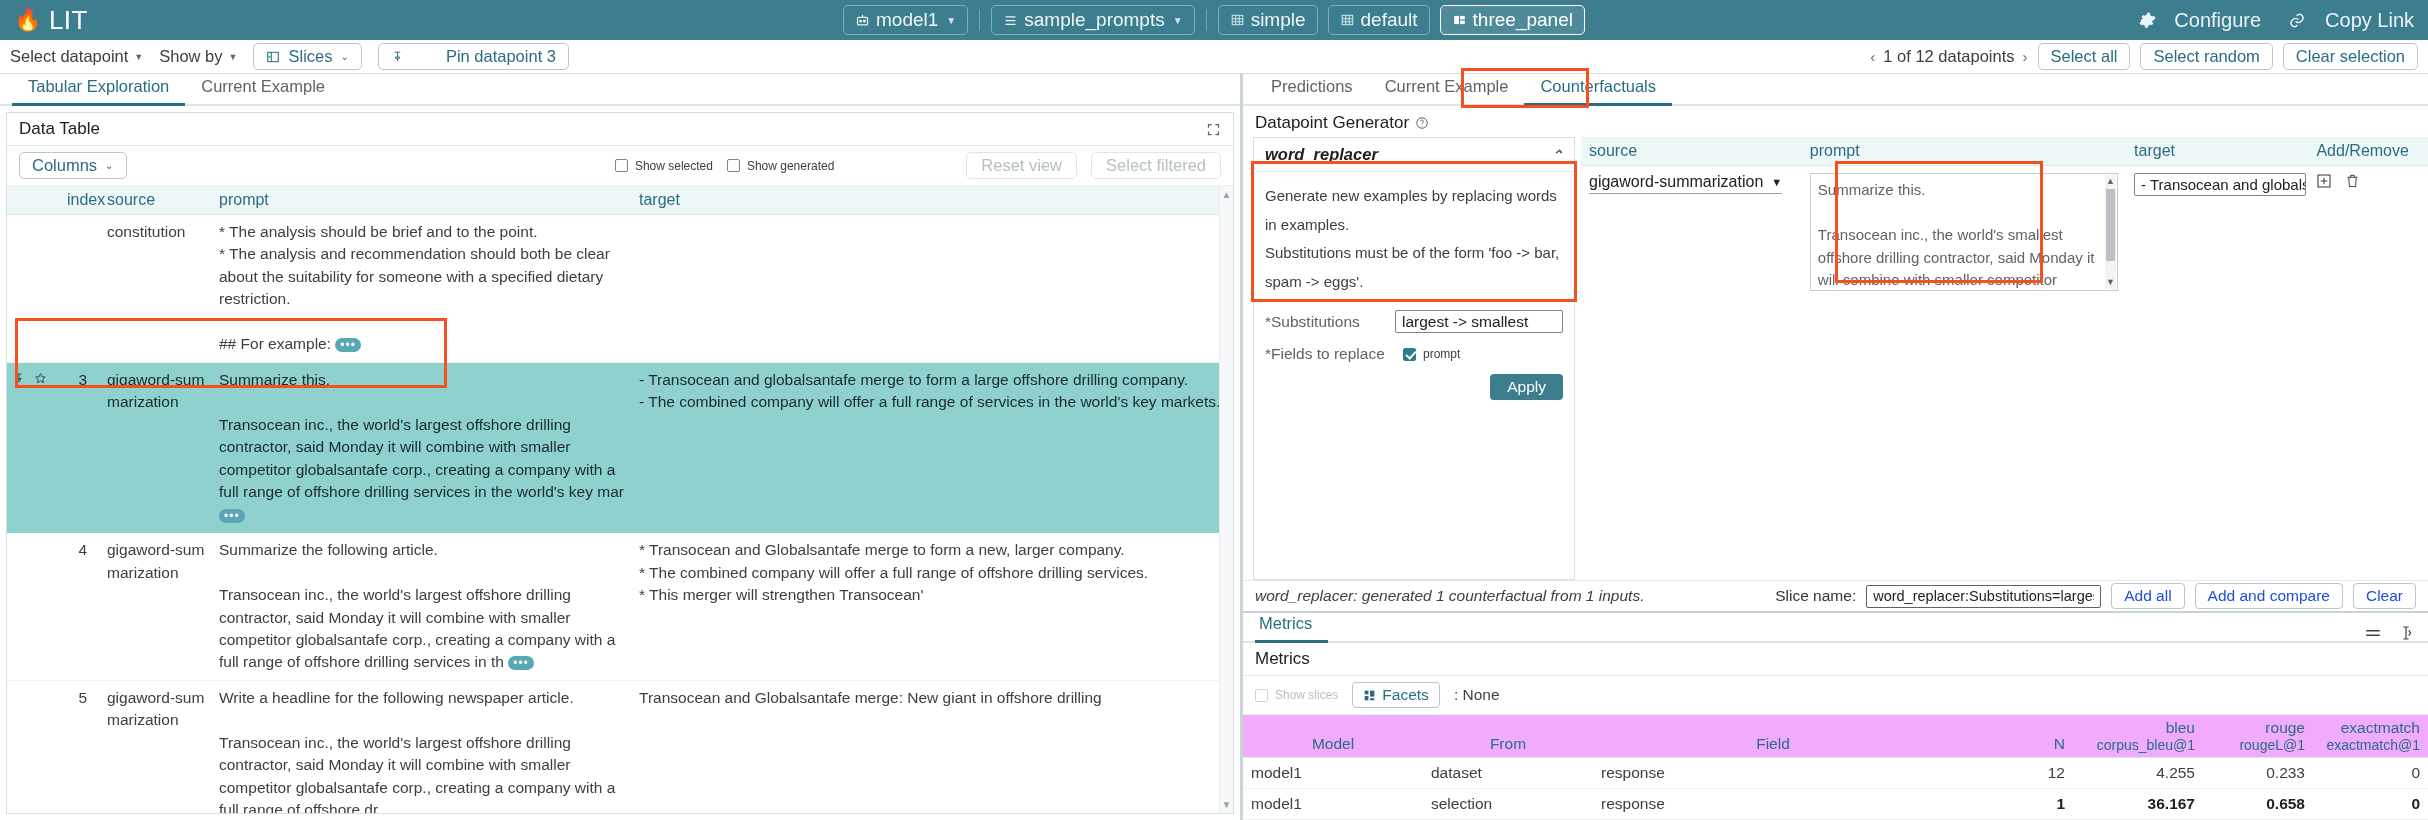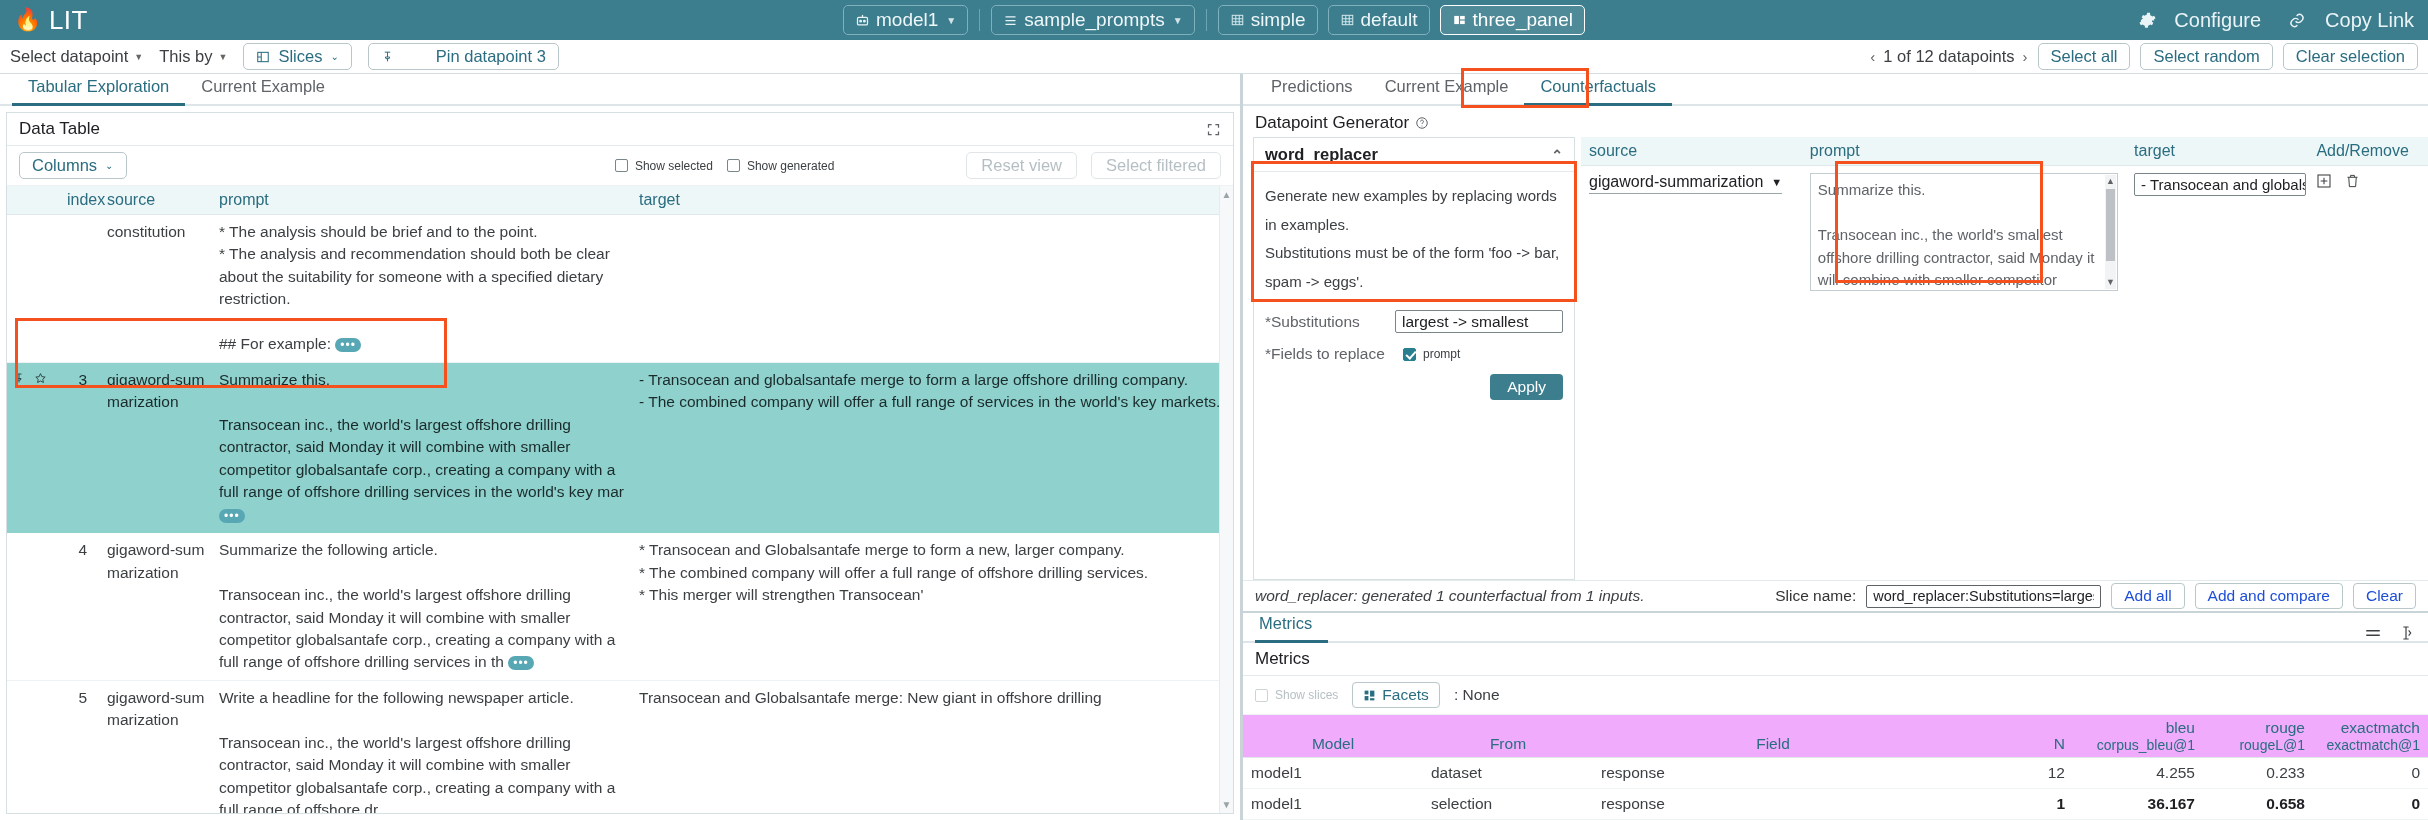--- a/index.html
+++ b/index.html
@@ -134,21 +134,21 @@
     display:flex; flex-direction:column; align-items:center; justify-content: space-between;
     color:#9aa5a9; font-size: 10px; padding: 3px 0;
   }
 
   
   .dg-head { padding: 7px 12px 4px 12px; font-size: 17px; color: #202124; display:flex; align-items:center; gap:6px;}
   .dg-body { display: flex; flex: 1; min-height: 0; }
   .gen-col { width: 322px; border: 1px solid #d6dfe2; margin-left: 10px; display:flex; flex-direction:column;}
   .gen-title {
     display:flex; align-items:center; padding: 7px 11px; font-weight: bold;
-    font-size: 16.5px; color: #202124; border-bottom: 1px solid #e3eaec;
+    font-size: 16.5px; color: #202124; border-bottom: 1px solid #e3eaec; font-style: italic;
   }
   .gen-title .chev { margin-left:auto; color:#5f6368; font-size: 14px;}
   .gen-desc { padding: 10px 11px 2px 11px; font-size: 15px; color: #3c4043; line-height: 1.9;}
   .field-row { display:flex; align-items:center; padding: 4px 11px; font-size: 15.5px; }
   .field-row .lbl { color: #5f6368; width: 138px; }
   .txtin {
     border: 1px solid #7a858a; border-radius: 2px; padding: 2px 6px;
     font-size: 15.5px; font-family: inherit; color: #202124; width: 168px; height: 23px;
     outline:none;
   }
@@ -280,21 +280,21 @@
     </span>
   </div>
 </div>
 
 <div id="controlbar">
   <span class="ctl-drop">
     <span>Select datapoint</span>
     <span class="caret">▼</span>
   </span>
   <span class="ctl-drop">
-    <span>This by</span>
+    <span>Show by</span>
     <span class="caret">▼</span>
   </span>
   <span class="btn-outline">
     <svg width="14" height="14" viewBox="0 0 24 24" stroke="#2a6d80" stroke-width="1.8" fill="none">
         <rect x="3" y="4" width="18" height="16"></rect>
         <path d="M9 4v16M3 12h6"></path>
       </svg>
     <span>Slices</span>
     <span style="font-size:10px">⌄</span>
   </span>

